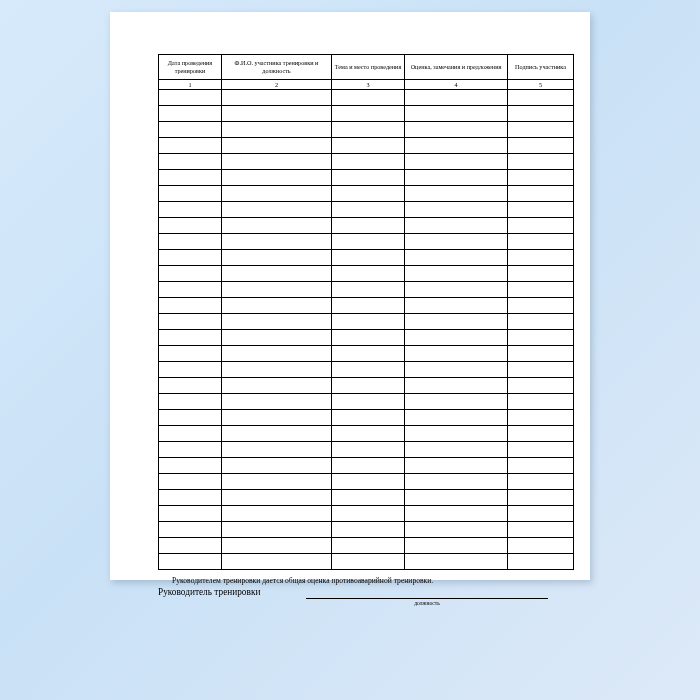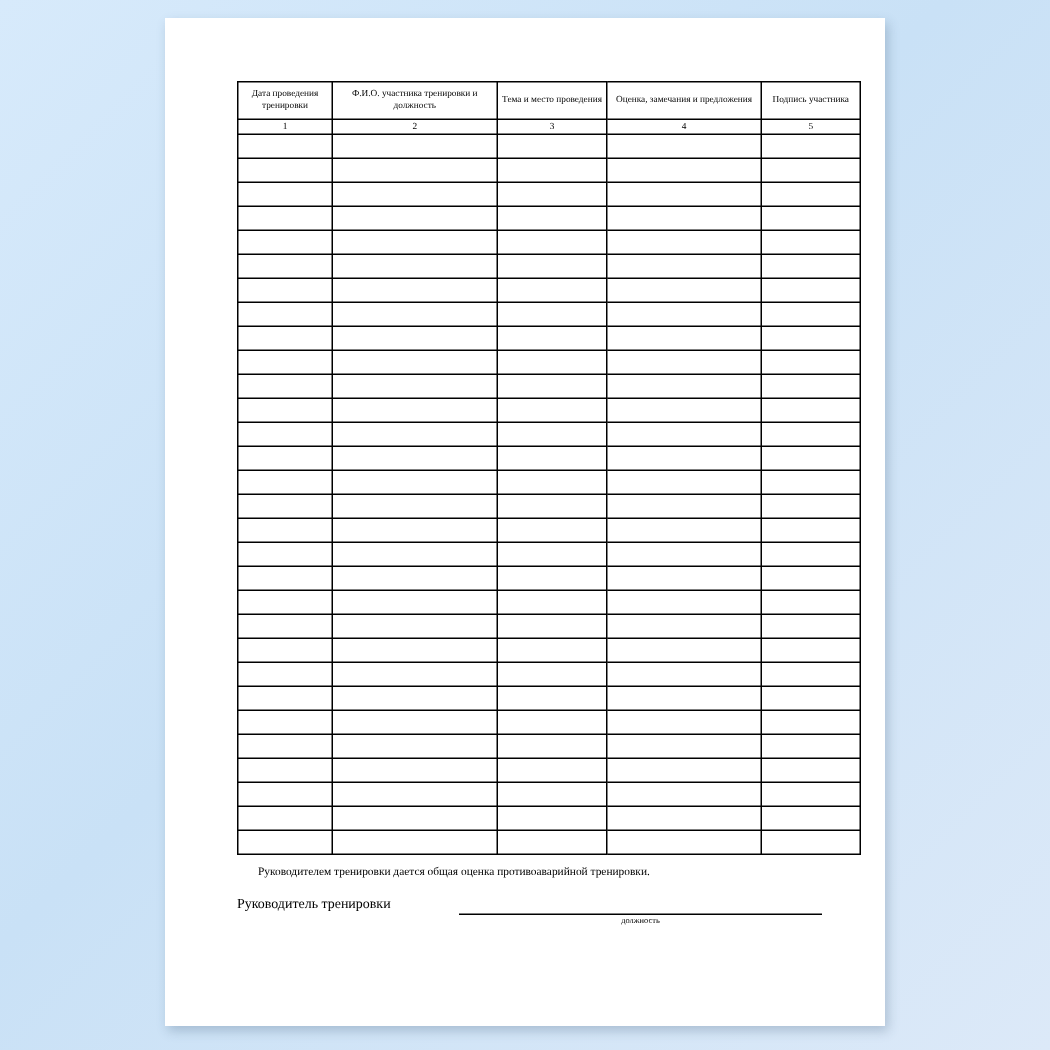--- a/index.html
+++ b/index.html
@@ -17,21 +17,21 @@
     position: relative;
     width: 700px;
     height: 700px;
     background: linear-gradient(135deg, #d7eafb 0%, #c9e1f6 45%, #dce9f8 100%);
   }
   .page {
     position: absolute;
     left: 110px;
     top: 12px;
     width: 480px;
-    height: 672px;
+    height: 568px;
     background: #ffffff;
     box-shadow: 2px 3px 7px rgba(60, 90, 120, 0.28);
   }
   .page-inner {
     position: absolute;
     left: 48px;
     top: 42px;
     width: 390px;
   }
   table.journal {
@@ -68,21 +68,21 @@
   .col5 { width: 61px; }
 
   .note {
     margin-top: 6px;
     font-size: 7.6px;
     line-height: 1.3;
     padding-left: 14px;
     color: #000;
   }
   .sign-block {
-    margin-top: 12px;
+    margin-top: 1px;
   }
   .sign-row {
     position: relative;
     height: 30px;
   }
   .sign-label {
     font-size: 9.3px;
     position: absolute;
     left: 0;
     top: 0;

